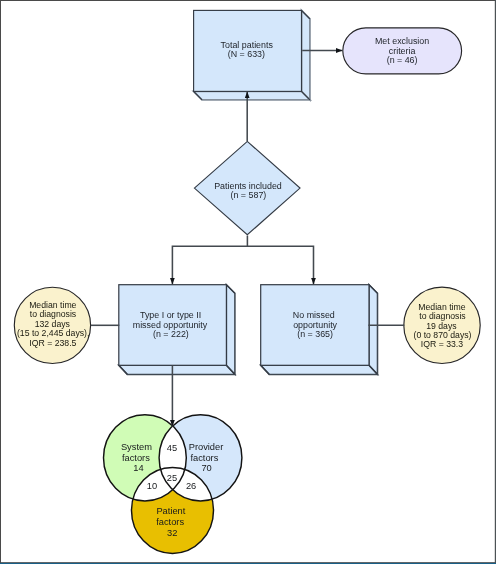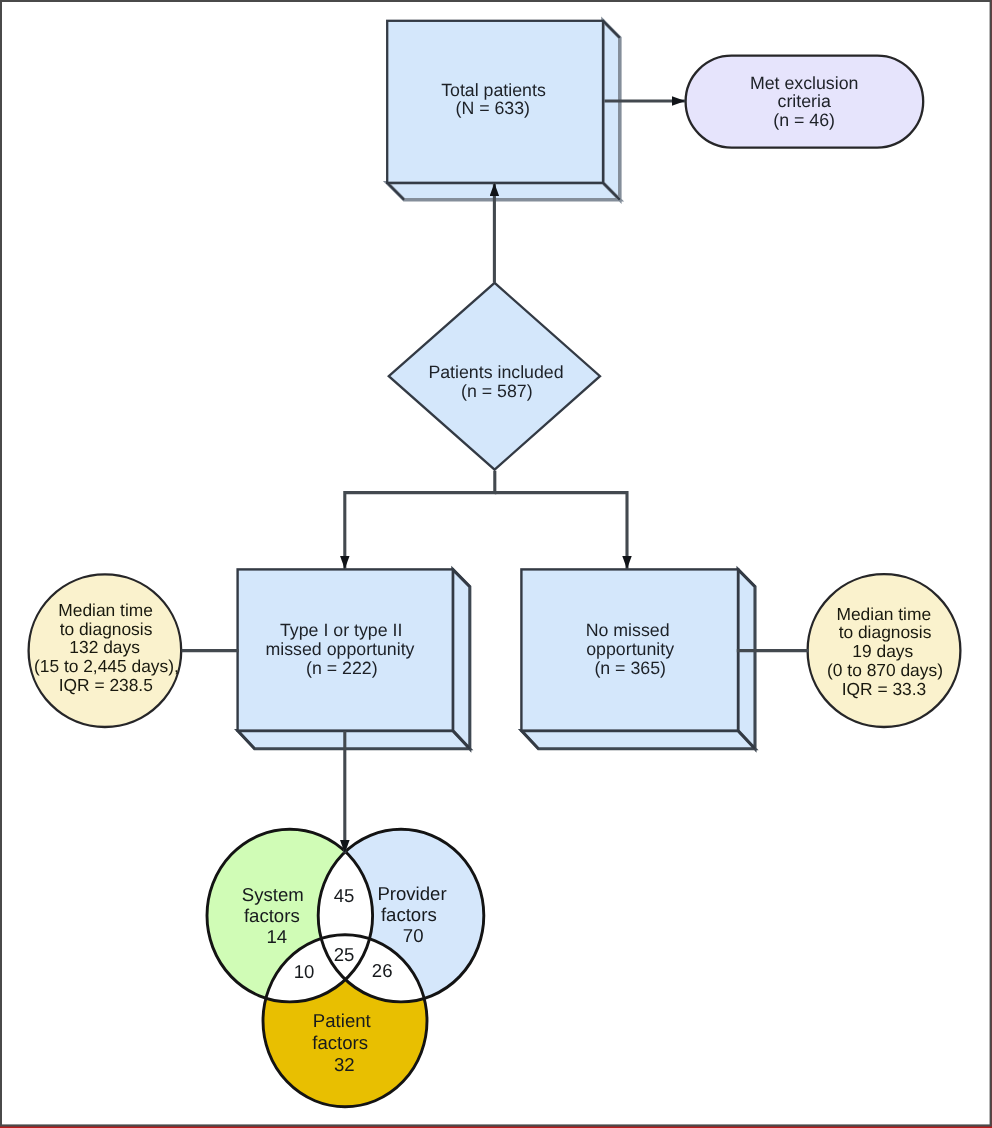--- a/index.html
+++ b/index.html
@@ -1,20 +1,20 @@
 <!DOCTYPE html>
 <html><head>
 <meta charset="utf-8">
 <title>Patient flow diagram</title>
 <style>
   html,body{margin:0;padding:0;background:#ffffff;}
   body{width:496px;height:564px;overflow:hidden;
        font-family:"Liberation Sans",sans-serif;
        -webkit-font-smoothing:antialiased;}
-  #stage{position:relative;width:496px;height:564px;background:#b91c1c;}
+  #stage{position:relative;width:496px;height:564px;background:#0369a1;}
   svg{display:block;shape-rendering:geometricPrecision;}
   .lbl{font-family:"Liberation Sans",sans-serif;fill:#1d2127;font-size:8.9px;}
   .clbl{font-family:"Liberation Sans",sans-serif;fill:#19190f;font-size:8.7px;}
   .vlbl{font-family:"Liberation Sans",sans-serif;fill:#171a1d;font-size:9.3px;}
 </style>
 </head>
 <body>
 
 <div id="stage">
 <svg width="496" height="564" viewBox="0 0 496 564" xmlns="http://www.w3.org/2000/svg">

